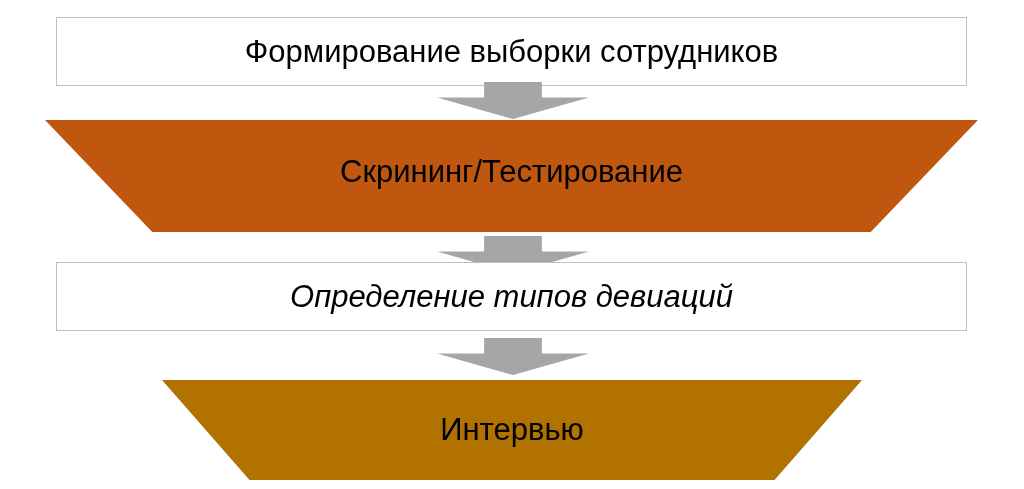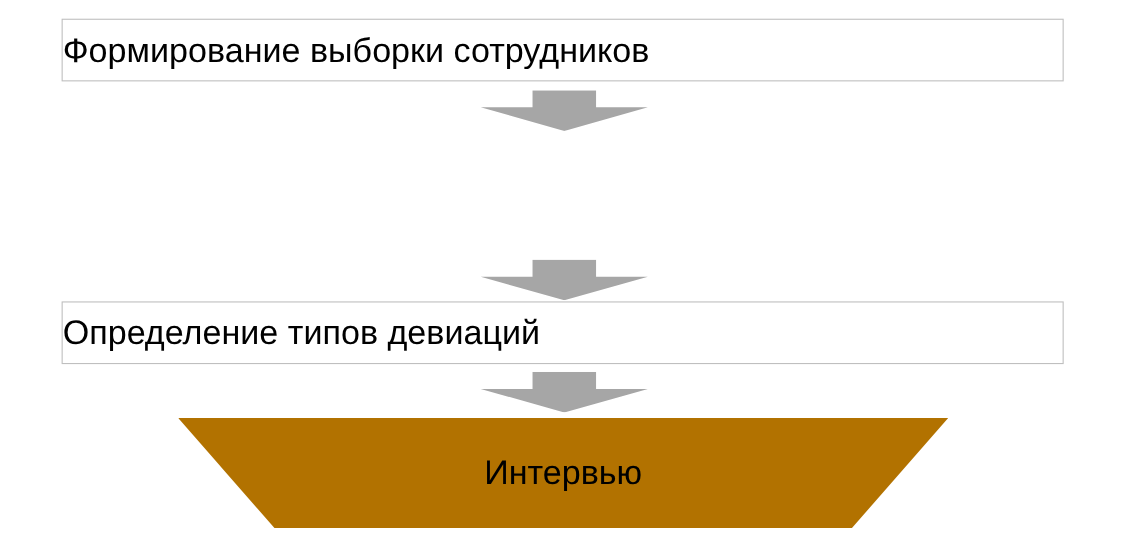--- a/index.html
+++ b/index.html
@@ -12,35 +12,35 @@
     position: relative;
     width: 1024px;
     height: 489px;
     background: var(--background, #ffffff);
     overflow: hidden;
   }
   .step-box {
     position: absolute;
     left: 56px;
     width: 911px;
-    height: 57px;
+    height: 69px;
     background: #ffffff;
     border: 1px solid var(--box-border, #bfbfbf);
     display: flex;
     align-items: center;
-    justify-content: flex-start;
+    justify-content: center;
     box-sizing: border-box;
   }
   .step-box .label {
     font-size: 31px;
     color: var(--text, #000000);
     white-space: nowrap;
   }
   .box-1 { top: 17px; }
-  .box-2 { top: 274px; }
+  .box-2 { top: 262px; font-style: italic; }
 
   .trapezoid {
     position: absolute;
     display: flex;
     align-items: center;
     justify-content: center;
   }
   .trapezoid .label {
     font-size: 31px;
     color: var(--text, #000000);
@@ -80,20 +80,23 @@
 <body>
 
 <div class="canvas">
 
   <div class="step-box box-1">
     <span class="label">Формирование выборки сотрудников</span>
   </div>
 
   <div class="down-arrow arrow-1"></div>
 
+  <div class="trapezoid trap-1">
+    <span class="label">Скрининг/Тестирование</span>
+  </div>
 
   <div class="down-arrow arrow-2"></div>
 
   <div class="step-box box-2">
     <span class="label">Определение типов девиаций</span>
   </div>
 
   <div class="down-arrow arrow-3"></div>
 
   <div class="trapezoid trap-2">

